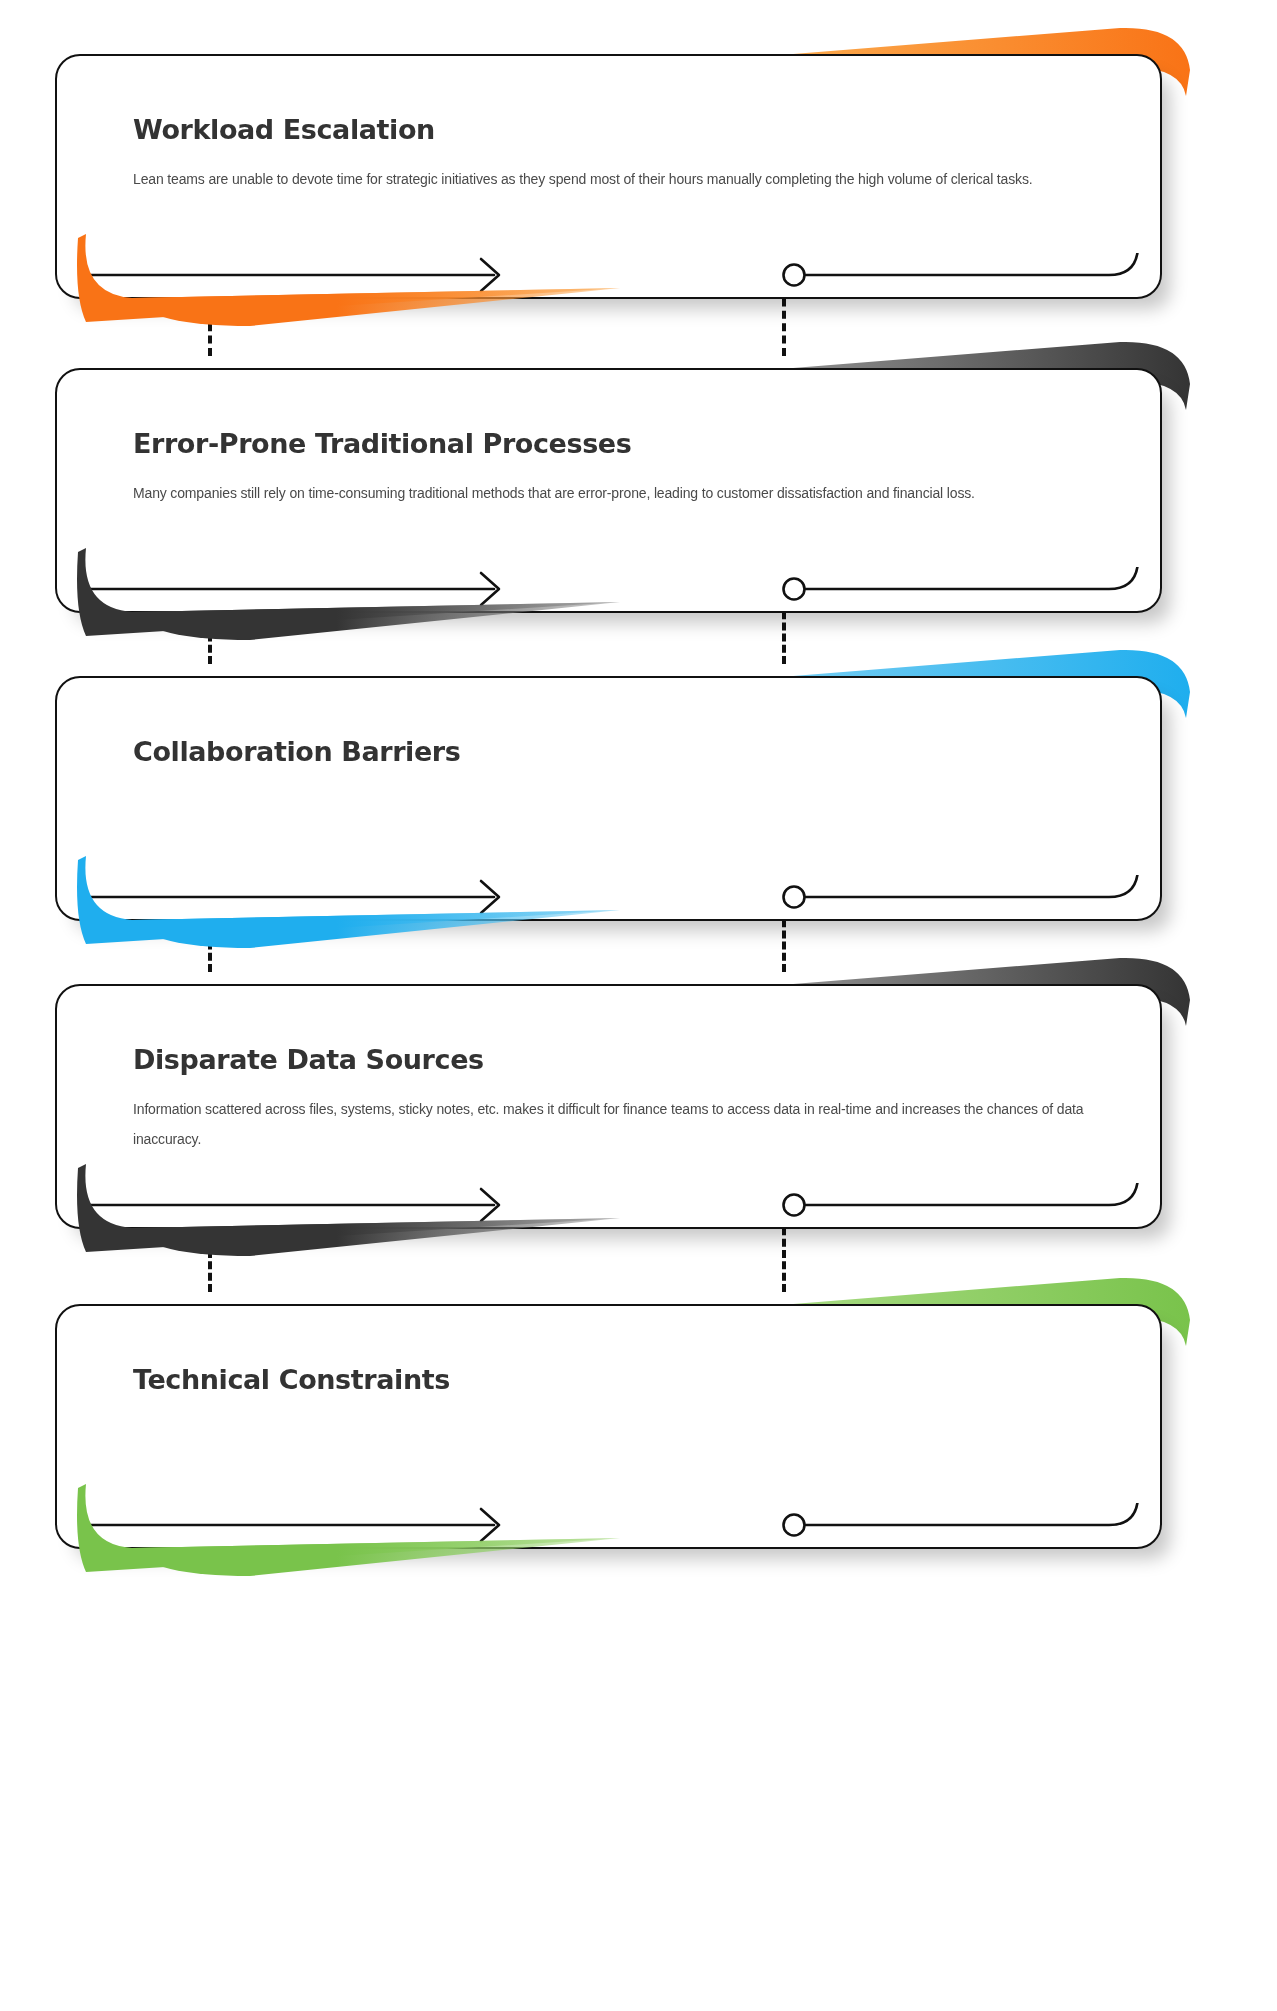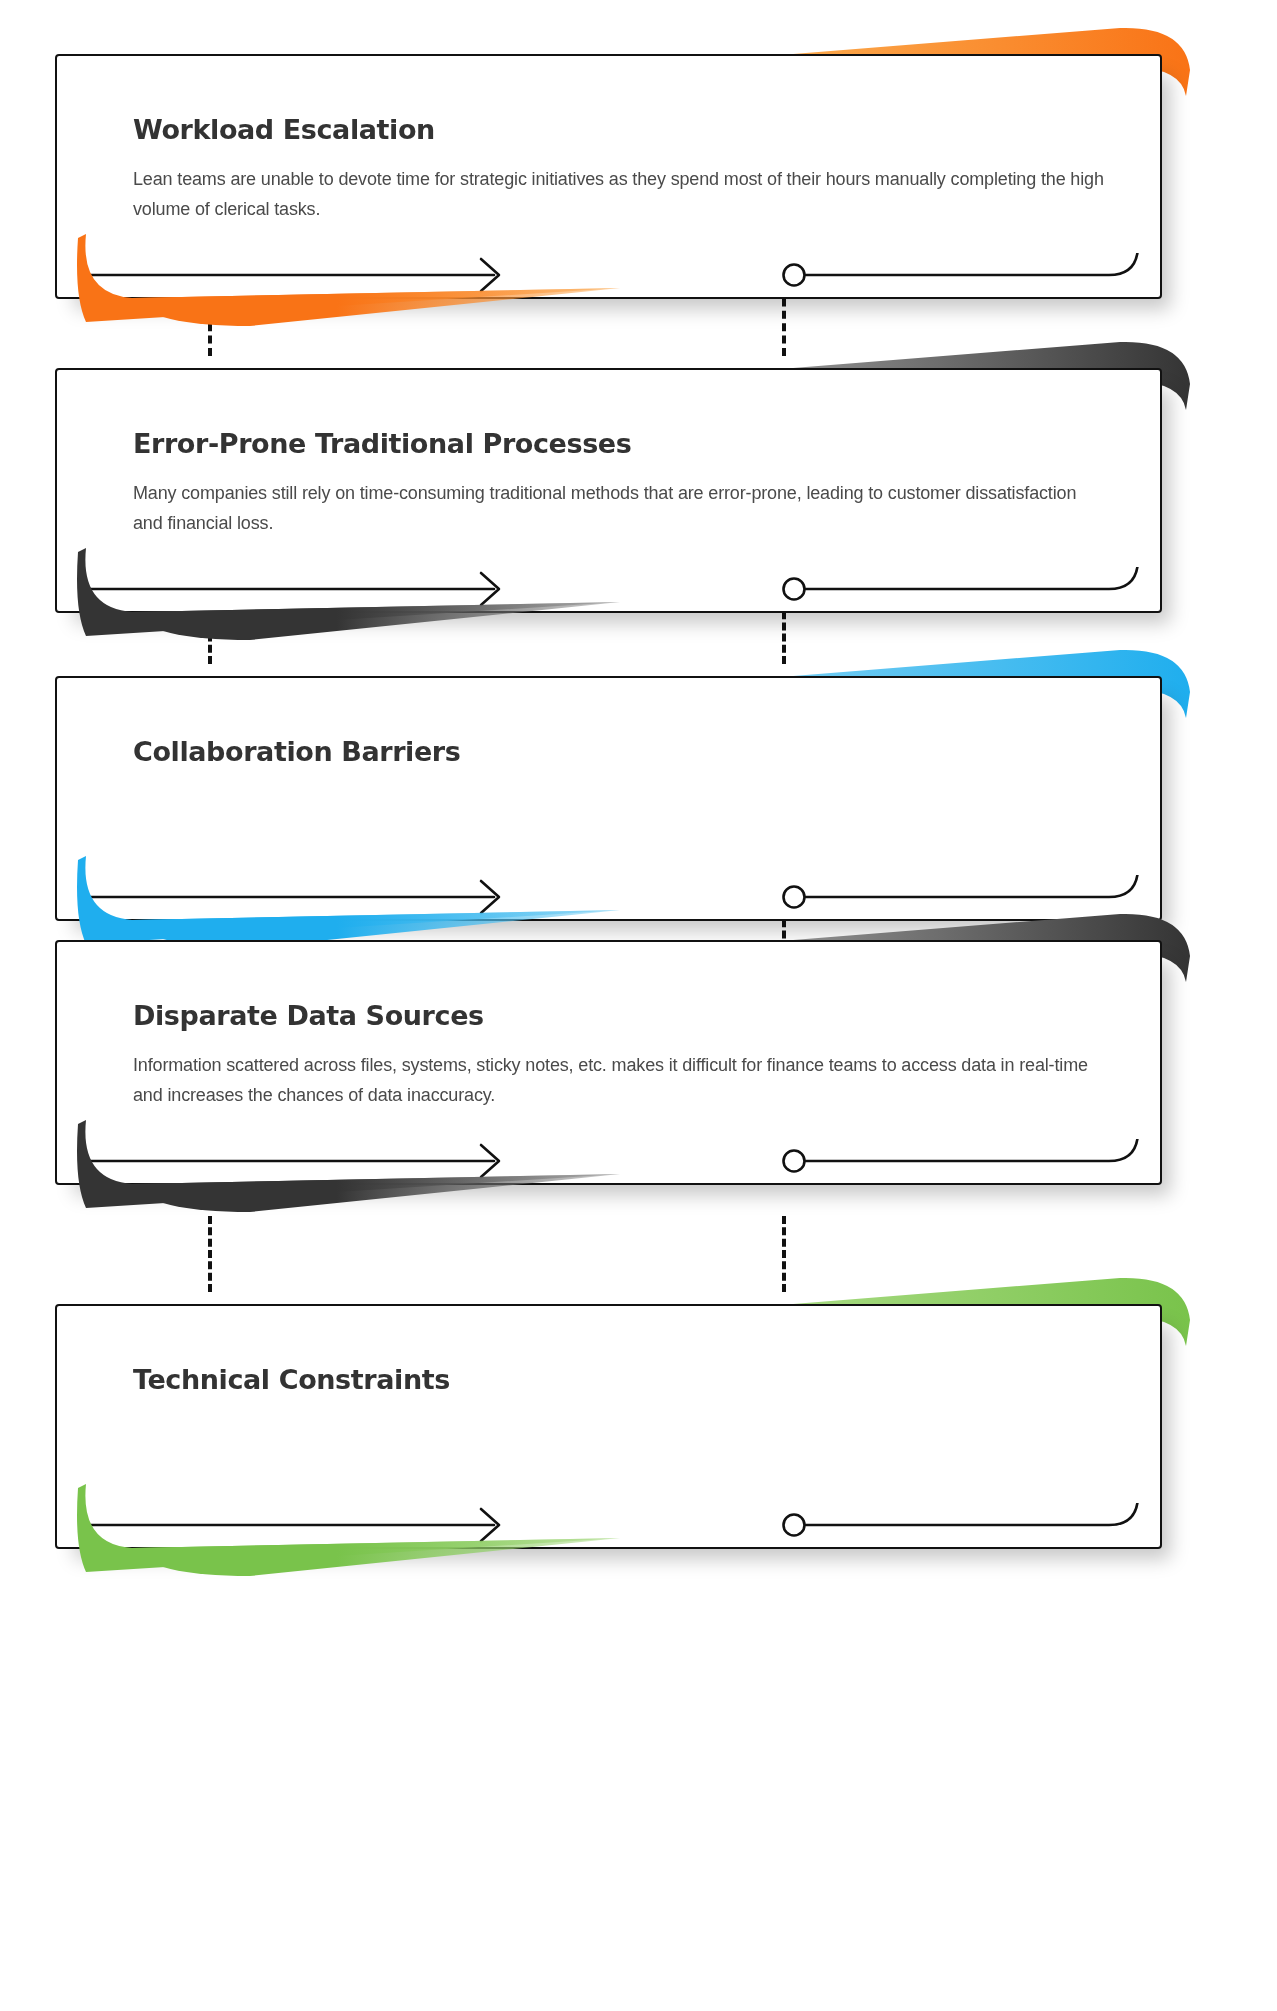--- a/index.html
+++ b/index.html
@@ -46,21 +46,21 @@
 
   
   .card {
     position: absolute;
     left: 55px;
     top: 40px;
     width: 1107px;
     height: 245px;
     background: #ffffff;
     border: 2.5px solid #111111;
-    border-radius: 4px;
+    border-radius: 25px;
     z-index: 3;
     box-shadow: 14px 16px 18px -6px rgba(0,0,0,0.22);
   }
 
   .card-inner {
     position: absolute;
     left: 0; top: 0;
     width: 100%;
     height: 100%;
     padding: 0;
@@ -77,21 +77,21 @@
     color: #333333;
     white-space: nowrap;
   }
 
   .card-body {
     position: absolute;
     left: 76px;
     top: 108px;
     width: 975px;
     font-family: "Liberation Sans", sans-serif;
-    font-size: 18px;
+    font-size: 14px;
     line-height: 30px;
     color: #4a4a4a;
     letter-spacing: -0.15px;
   }
 
   
   .card-rule {
     position: absolute;
     left: 0;
     bottom: 0px;
@@ -235,21 +235,21 @@
         <stop offset="0" stop-color="#1FAEEE" stop-opacity="1"></stop>
         <stop offset="0.42" stop-color="#1FAEEE" stop-opacity="1"></stop>
         <stop offset="1" stop-color="#6FCBF2" stop-opacity="0.45"></stop>
       </linearGradient>
     </defs>
     <path d="M 86,8 Q 80,68 132,72 L 620,62 L 86,96 Q 74,70 78,12 Z" fill="url(#gb-1FAEEE-6FCBF2)"></path>
     <path d="M 132,72 L 620,62 L 250,100 Q 150,100 132,72 Z" fill="url(#gb-1FAEEE-6FCBF2)"></path>
   </svg>
       </div>
     </div>
-    <div class="card-block" style="top: 900px; padding-left: 8px;">
+    <div class="card-block" style="top: 944px; padding-left: 8px;">
       <div class="swoosh" style="left: 0px; top: -6px;">
   <svg width="1277" height="120" viewBox="0 0 1277 120">
     <defs>
       <linearGradient id="gt-343434-8c8c8c" x1="0" y1="0" x2="1" y2="0">
         <stop offset="0" stop-color="#8c8c8c" stop-opacity="0.55"></stop>
         <stop offset="0.45" stop-color="#8c8c8c" stop-opacity="1"></stop>
         <stop offset="1" stop-color="#343434" stop-opacity="1"></stop>
       </linearGradient>
     </defs>
     <path d="M 490,70 L 1120,20 Q 1185,18 1190,62 L 1186,88 Q 1180,56 1118,60 L 490,78 Z" fill="url(#gt-343434-8c8c8c)"></path>

